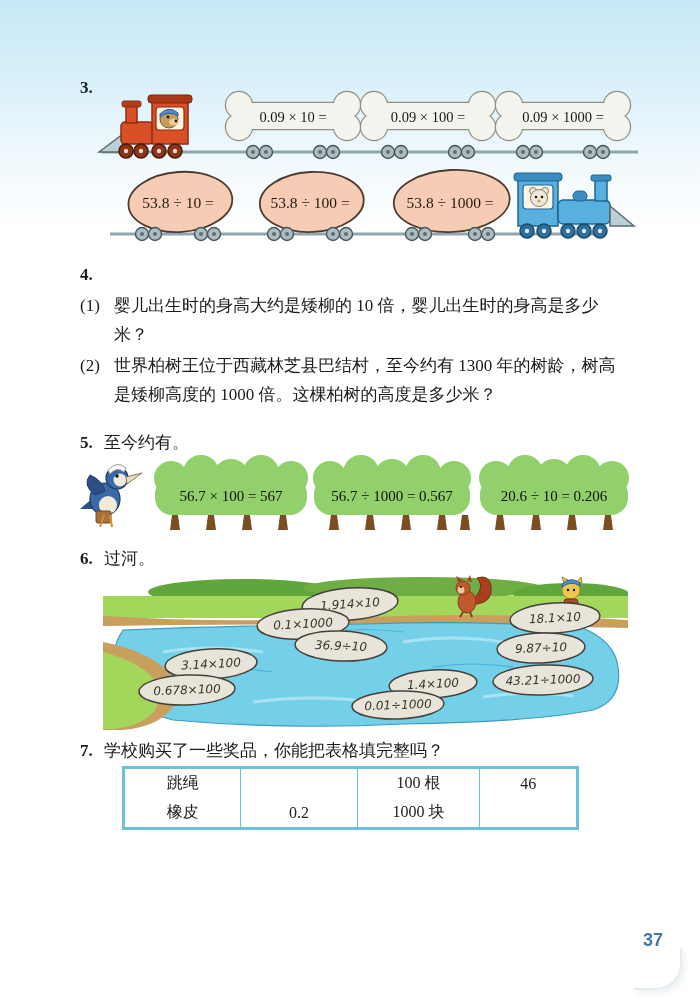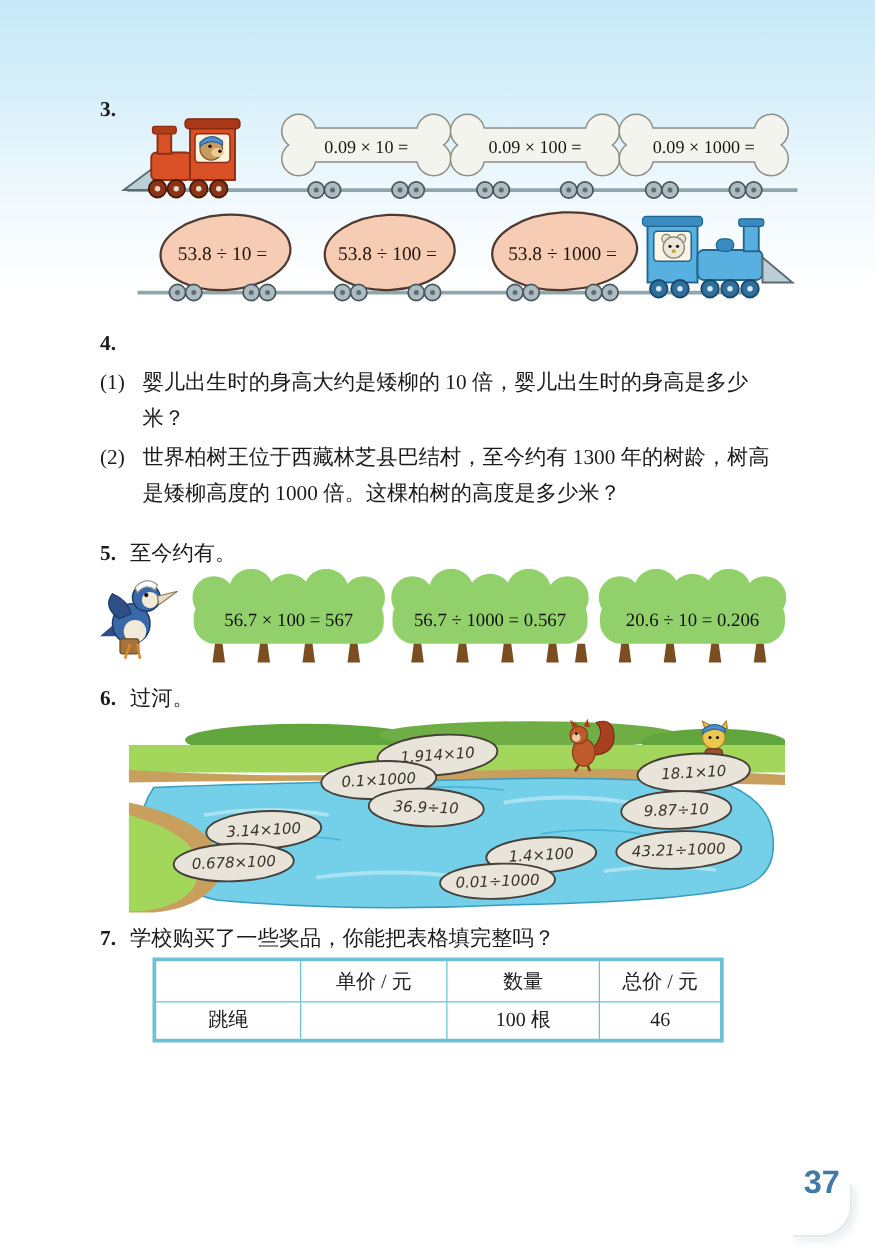--- a/index.html
+++ b/index.html
@@ -37,21 +37,21 @@
     font-size:16px; color:#222; text-align:center;
   }
   .prize-table td { border-right:1px solid #6cc1d6; border-bottom:1px solid #6cc1d6; padding:2px 4px; }
   .prize-table td:last-child { border-right:none; }
   .prize-table tr.merge td { border-bottom:none;margin-top:28px; }
   .prize-table tr.last td { border-bottom:none; }
   .prize-table tr.head td { height:28px; }
   .prize-table tr.body td { height:25px; }
   .page-num {
     font-family:"Liberation Sans", sans-serif;
-    font-size:26px; font-weight:bold; color:#4279a6;
+    font-size:18px; font-weight:bold; color:#4279a6;
   }
 </style>
 </head>
 <body>
 
 <div class="sky"></div>
 <div class="page-curve"></div>
 
 <div class="abs" style="left:80px; top:78px; font-size:17px; font-weight:bold;">3.</div>
 
@@ -458,28 +458,28 @@
 </div>
 
 <table class="prize-table abs" style="left:122px; top:766px; width:457px;">
   <colgroup>
       <col style="width:118px">
       <col style="width:118px">
       <col style="width:124px">
       <col style="width:97px">
     </colgroup>
   <tbody>
-      <tr class="head">
-    <td></td>
-    <td>单价 / 元</td>
-    <td>数量</td>
-    <td>总价 / 元</td>
-  </tr>
   <tr class="body merge">
     <td>跳绳</td>
     <td></td>
     <td>100 根</td>
     <td>46</td>
   </tr>
+  <tr class="body last">
+    <td>橡皮</td>
+    <td>0.2</td>
+    <td>1000 块</td>
+    <td></td>
+  </tr>
 </tbody>
   </table>
 
 <div class="abs page-num" style="left:643px; top:930px;">37</div>
 
 </body></html>

